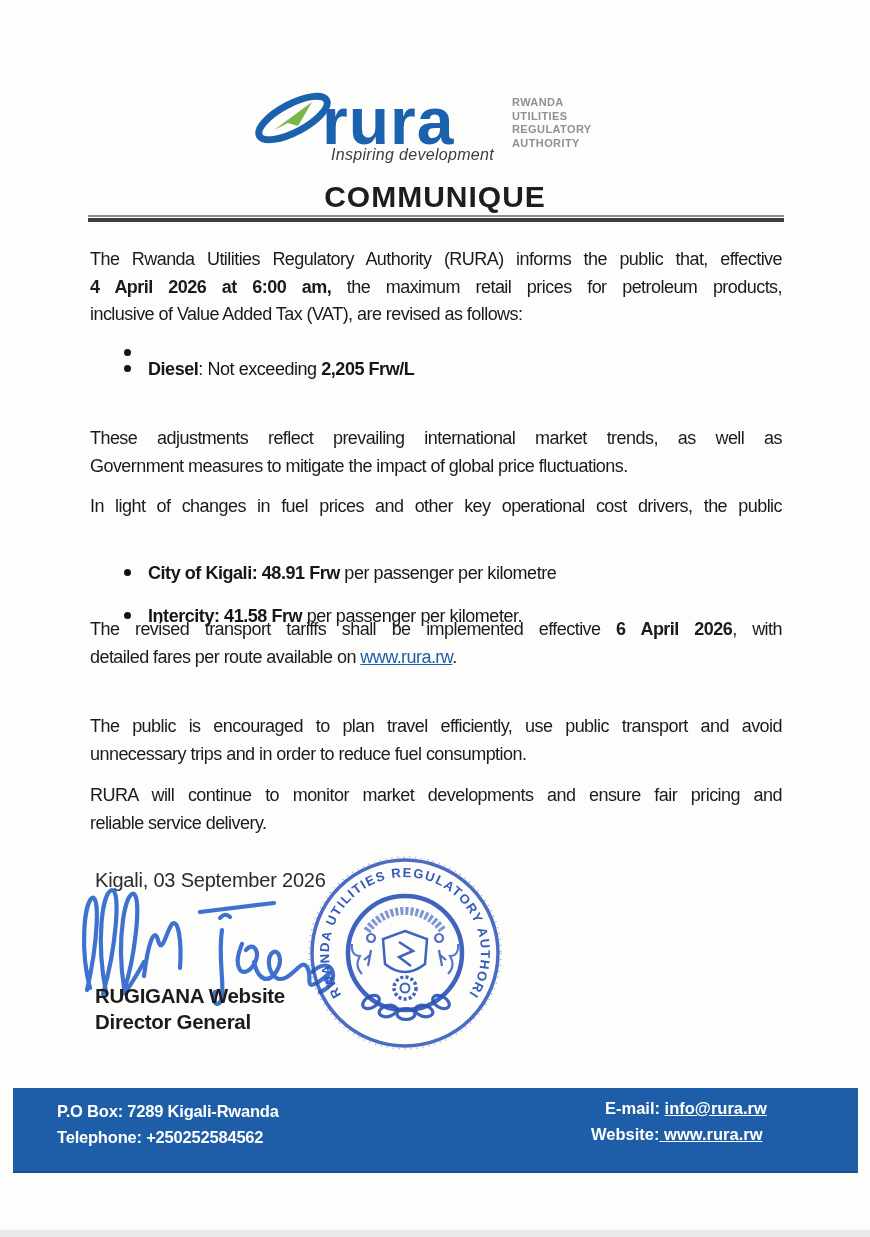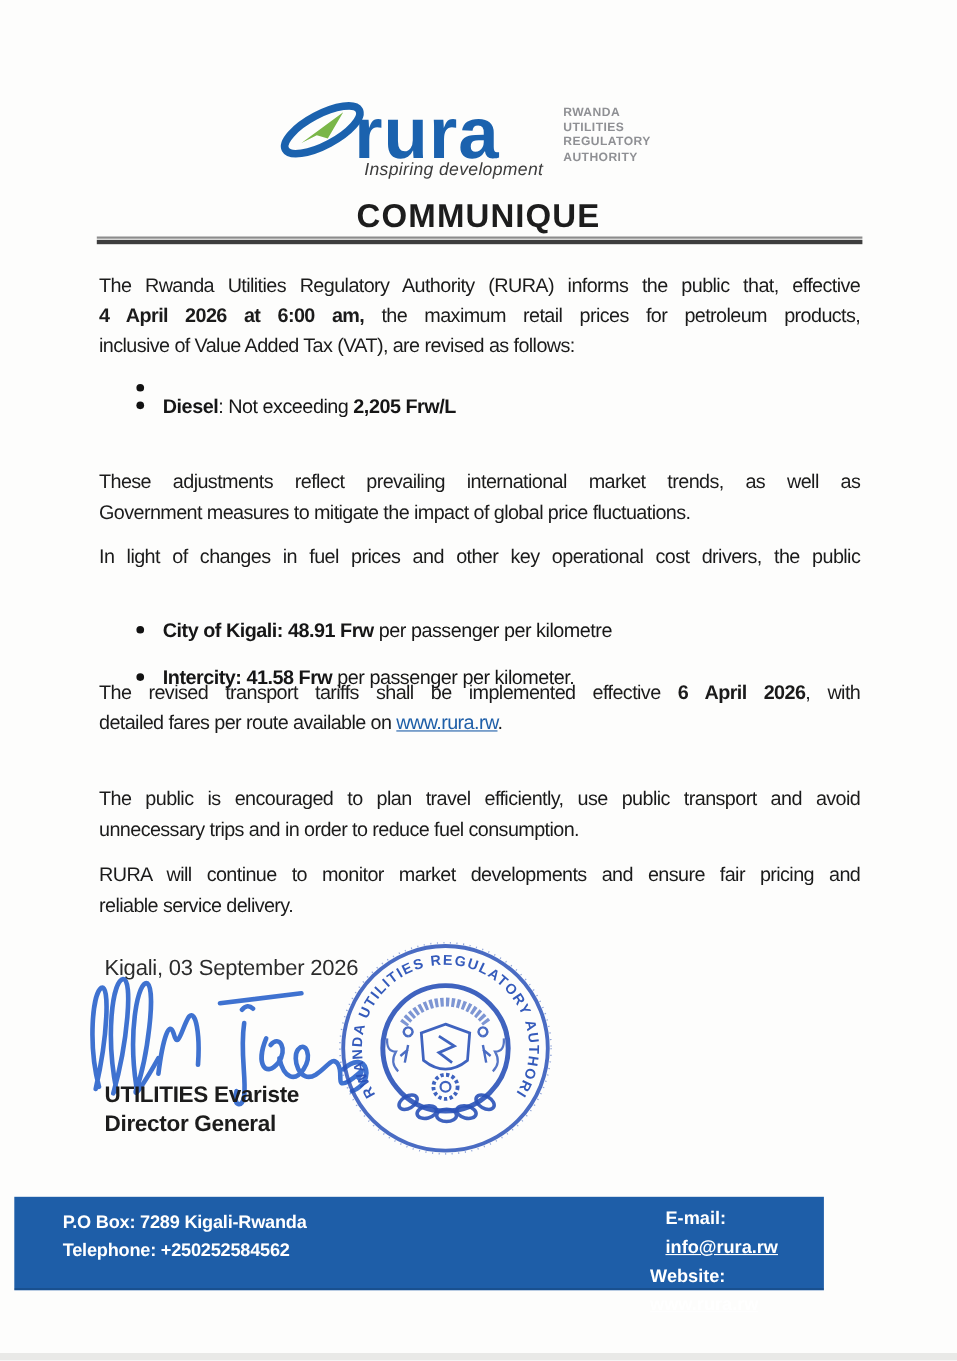--- a/index.html
+++ b/index.html
@@ -40,21 +40,21 @@
   .bullet-item + .bullet-item{margin-top:16px;}
   .bullet-item .dot{position:absolute;left:2px;top:9px;width:7px;height:7px;
     background:#121212;border-radius:50%;}
   
   .place-date{position:absolute;left:95px;top:869px;font-size:20px;color:#2b2b2b;letter-spacing:-0.2px;}
   .sig-name{position:absolute;left:95px;top:984px;font-size:20.5px;font-weight:bold;color:#1c1c1c;letter-spacing:-0.3px;}
   .sig-role{position:absolute;left:95px;top:1010px;font-size:20.5px;font-weight:bold;color:#1c1c1c;letter-spacing:-0.3px;}
   .signature-svg{position:absolute;left:76px;top:878px;}
   .stamp-svg{position:absolute;left:296px;top:854px;}
   
-  .footer-bar{position:absolute;left:13px;top:1088px;width:736px;height:85px;
+  .footer-bar{position:absolute;left:13px;top:1088px;width:845px;height:85px;
     background:var(--footer-blue);color:#ffffff;box-shadow:inset 0 -2px 0 rgba(0,0,0,.15);}
   .footer-left{position:absolute;left:44px;top:10px;font-weight:bold;font-size:16.5px;
     line-height:26px;letter-spacing:-0.2px;}
   .footer-right{position:absolute;left:578px;top:7px;font-weight:bold;font-size:16.5px;line-height:26px;}
   .footer-right .indent{padding-left:14px;}
   .footer-bar a{color:#ffffff;}
   .bottom-strip{position:absolute;left:0;bottom:0;width:100%;height:7px;background:#e9e9e7;}
 </style>
 </head>
 <body>
@@ -168,21 +168,21 @@
         <ellipse cx="128" cy="157" rx="9" ry="5.5" transform="rotate(14 128 157)"></ellipse>
         <ellipse cx="145" cy="148" rx="9" ry="5.5" transform="rotate(30 145 148)"></ellipse>
       </g>
     </g>
     <path id="stamp-ring-path" d="M 46.7,142.6 A 76 76 0 1 1 171.3,142.6" fill="none"></path>
     <text font-size="13" font-weight="bold" letter-spacing="1.4" style="fill:var(--stamp-blue)" opacity="0.95" font-family="Liberation Sans, sans-serif">
       <textPath href="#stamp-ring-path" startOffset="2">RWANDA UTILITIES REGULATORY AUTHORITY •</textPath>
     </text>
   </svg>
 
-  <div class="sig-name">UTILITIES Evariste</div>
+  <div class="sig-name">RUGIGANA Website</div>
   <div class="sig-role">Director General</div>
 
   <div class="footer-bar">
     <div class="footer-left">
       <div>P.O Box: 7289 Kigali-Rwanda</div>
       <div>Telephone: +250252584562</div>
     </div>
     <div class="footer-right">
       <div class="indent"><span>E-mail: </span><a href="#" class="u">info@rura.rw</a></div>
       <div><span>Website:</span><a href="#" class="u"> www.rura.rw</a></div>

